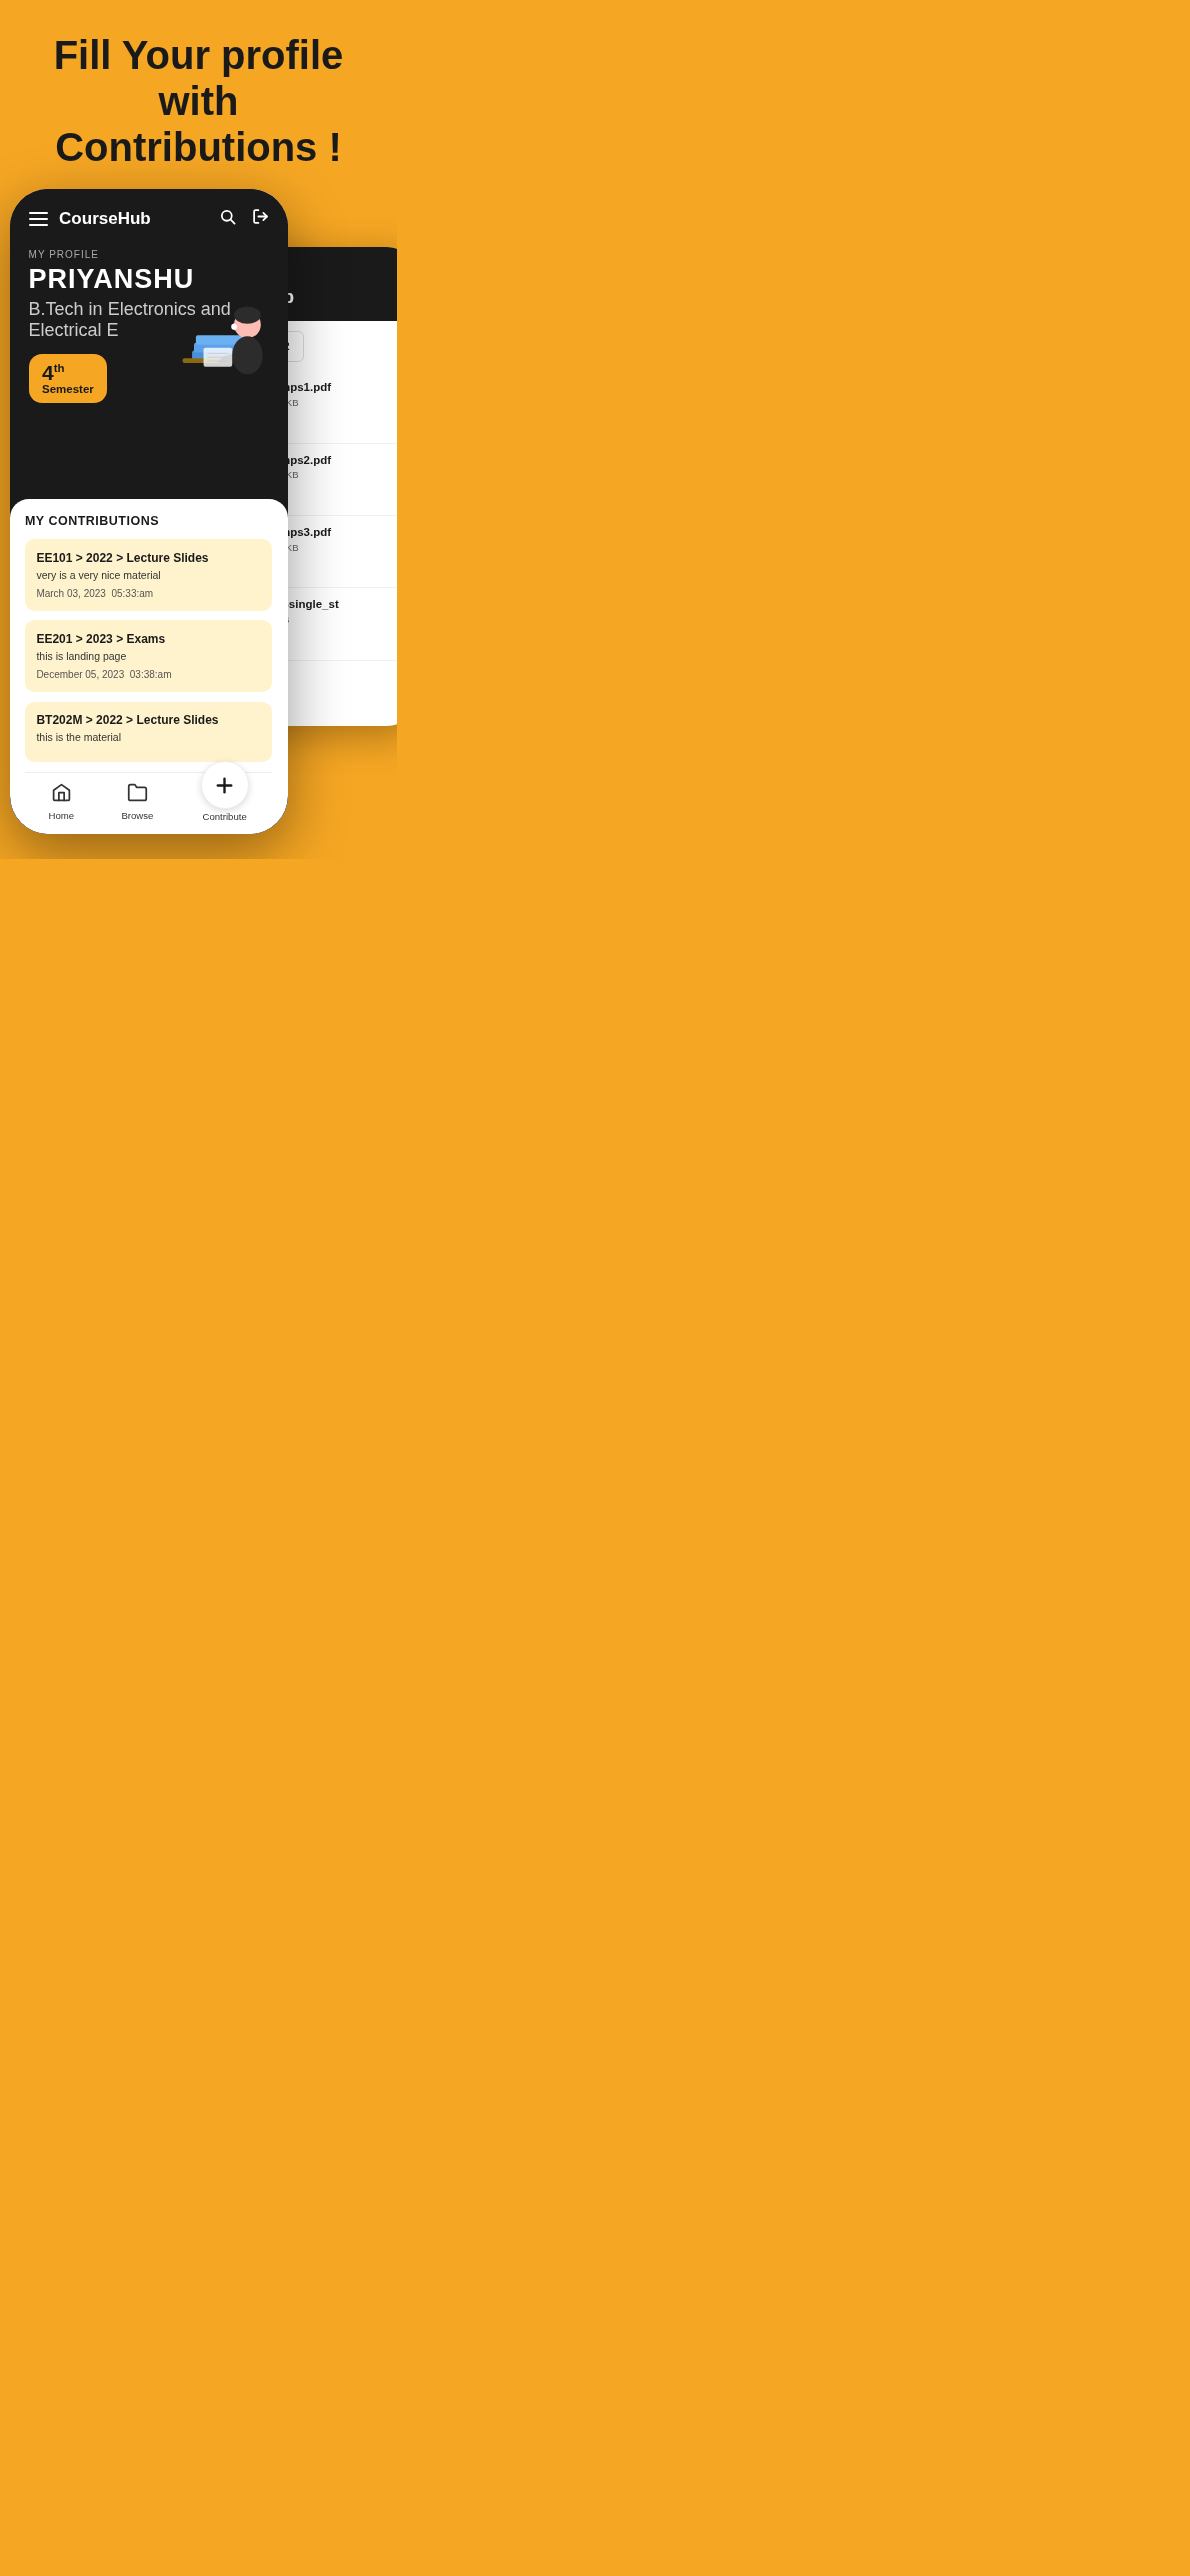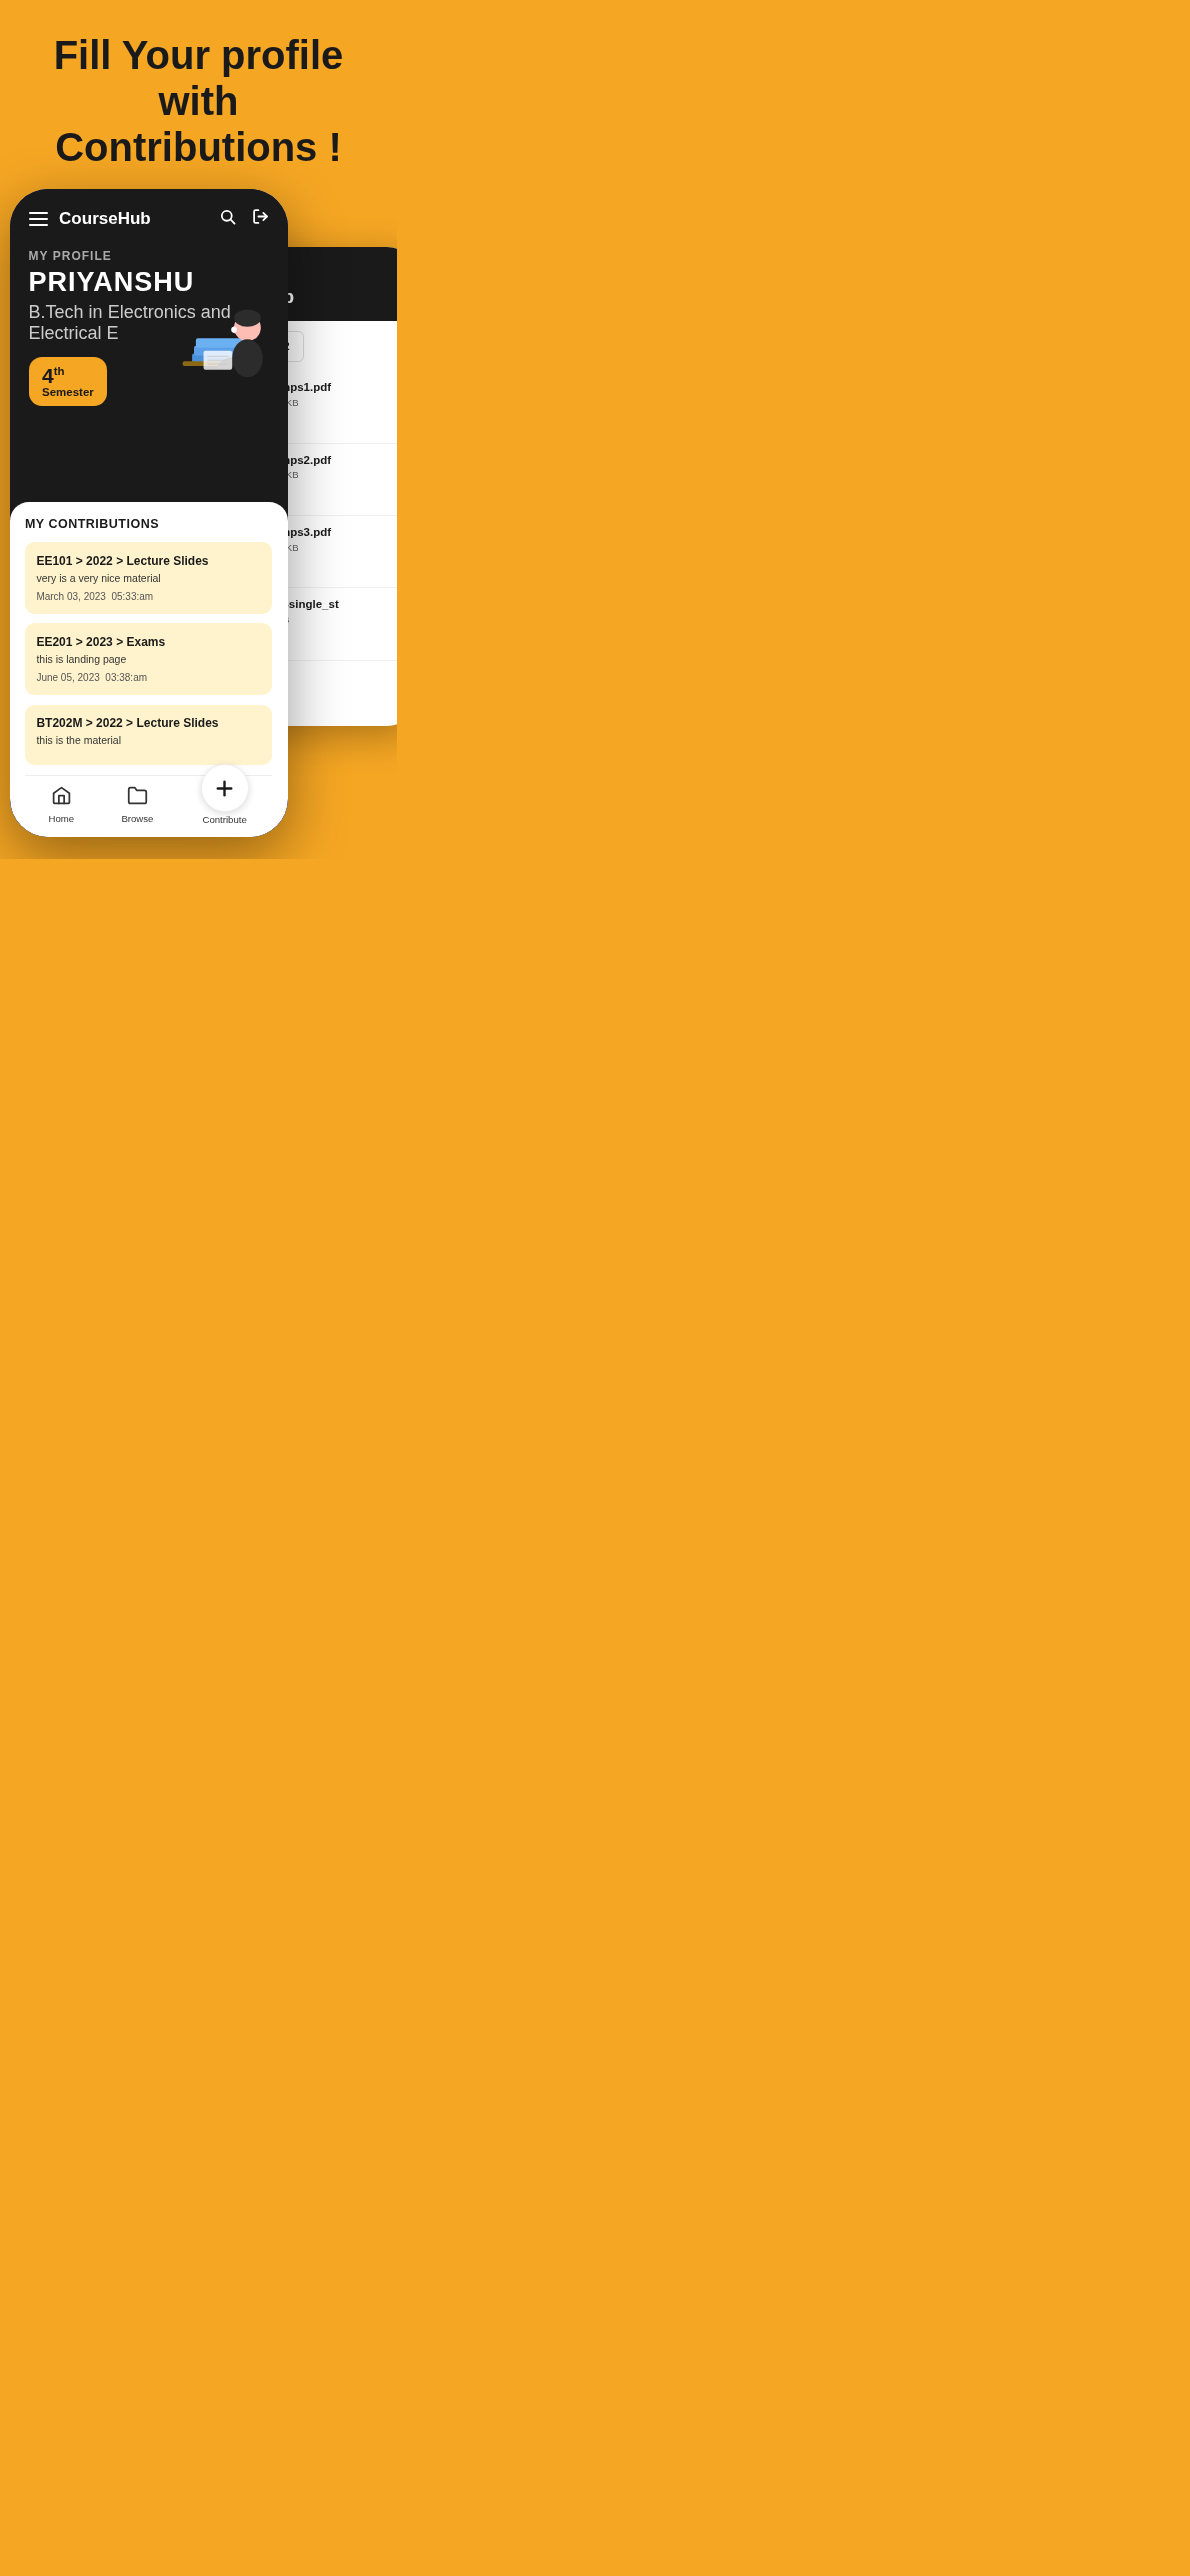--- a/index.html
+++ b/index.html
@@ -94,22 +94,22 @@
     }
 
     
     .profile-section {
       padding: 9.6px 19px 0;
       background: #1a1a1a;
       position: relative;
     }
     .profile-label {
       color: #aaa;
-      font-size: 12px;
-      font-weight: 700;
+      font-size: 10px;
+      font-weight: 400;
       letter-spacing: 1px;
       margin-bottom: 3.8px;
     }
     .profile-name {
       color: white;
       font-size: 27px;
       font-weight: 900;
       letter-spacing: 1px;
       margin-bottom: 3.8px;
     }
@@ -441,21 +441,21 @@
           <div class="contribution-desc">very is a very nice material</div>
           <div class="contribution-date">
             <span>March 03, 2023</span>&nbsp;&nbsp;<span>05:33:am</span>
           </div>
         </div>
 
         <div class="contribution-card">
           <div class="contribution-path">EE201 &gt; 2023 &gt; Exams</div>
           <div class="contribution-desc">this is landing page</div>
           <div class="contribution-date">
-            <span>June 05, 2023</span>&nbsp;&nbsp;<span>03:38:am</span>
+            <span>December 05, 2023</span>&nbsp;&nbsp;<span>03:38:am</span>
           </div>
         </div>
 
         <div class="contribution-card">
           <div class="contribution-path">BT202M &gt; 2022 &gt; Lecture Slides</div>
           <div class="contribution-desc">this is the material</div>
         </div>
 
         <div class="bottom-nav">
           <div class="bottom-nav-item">

